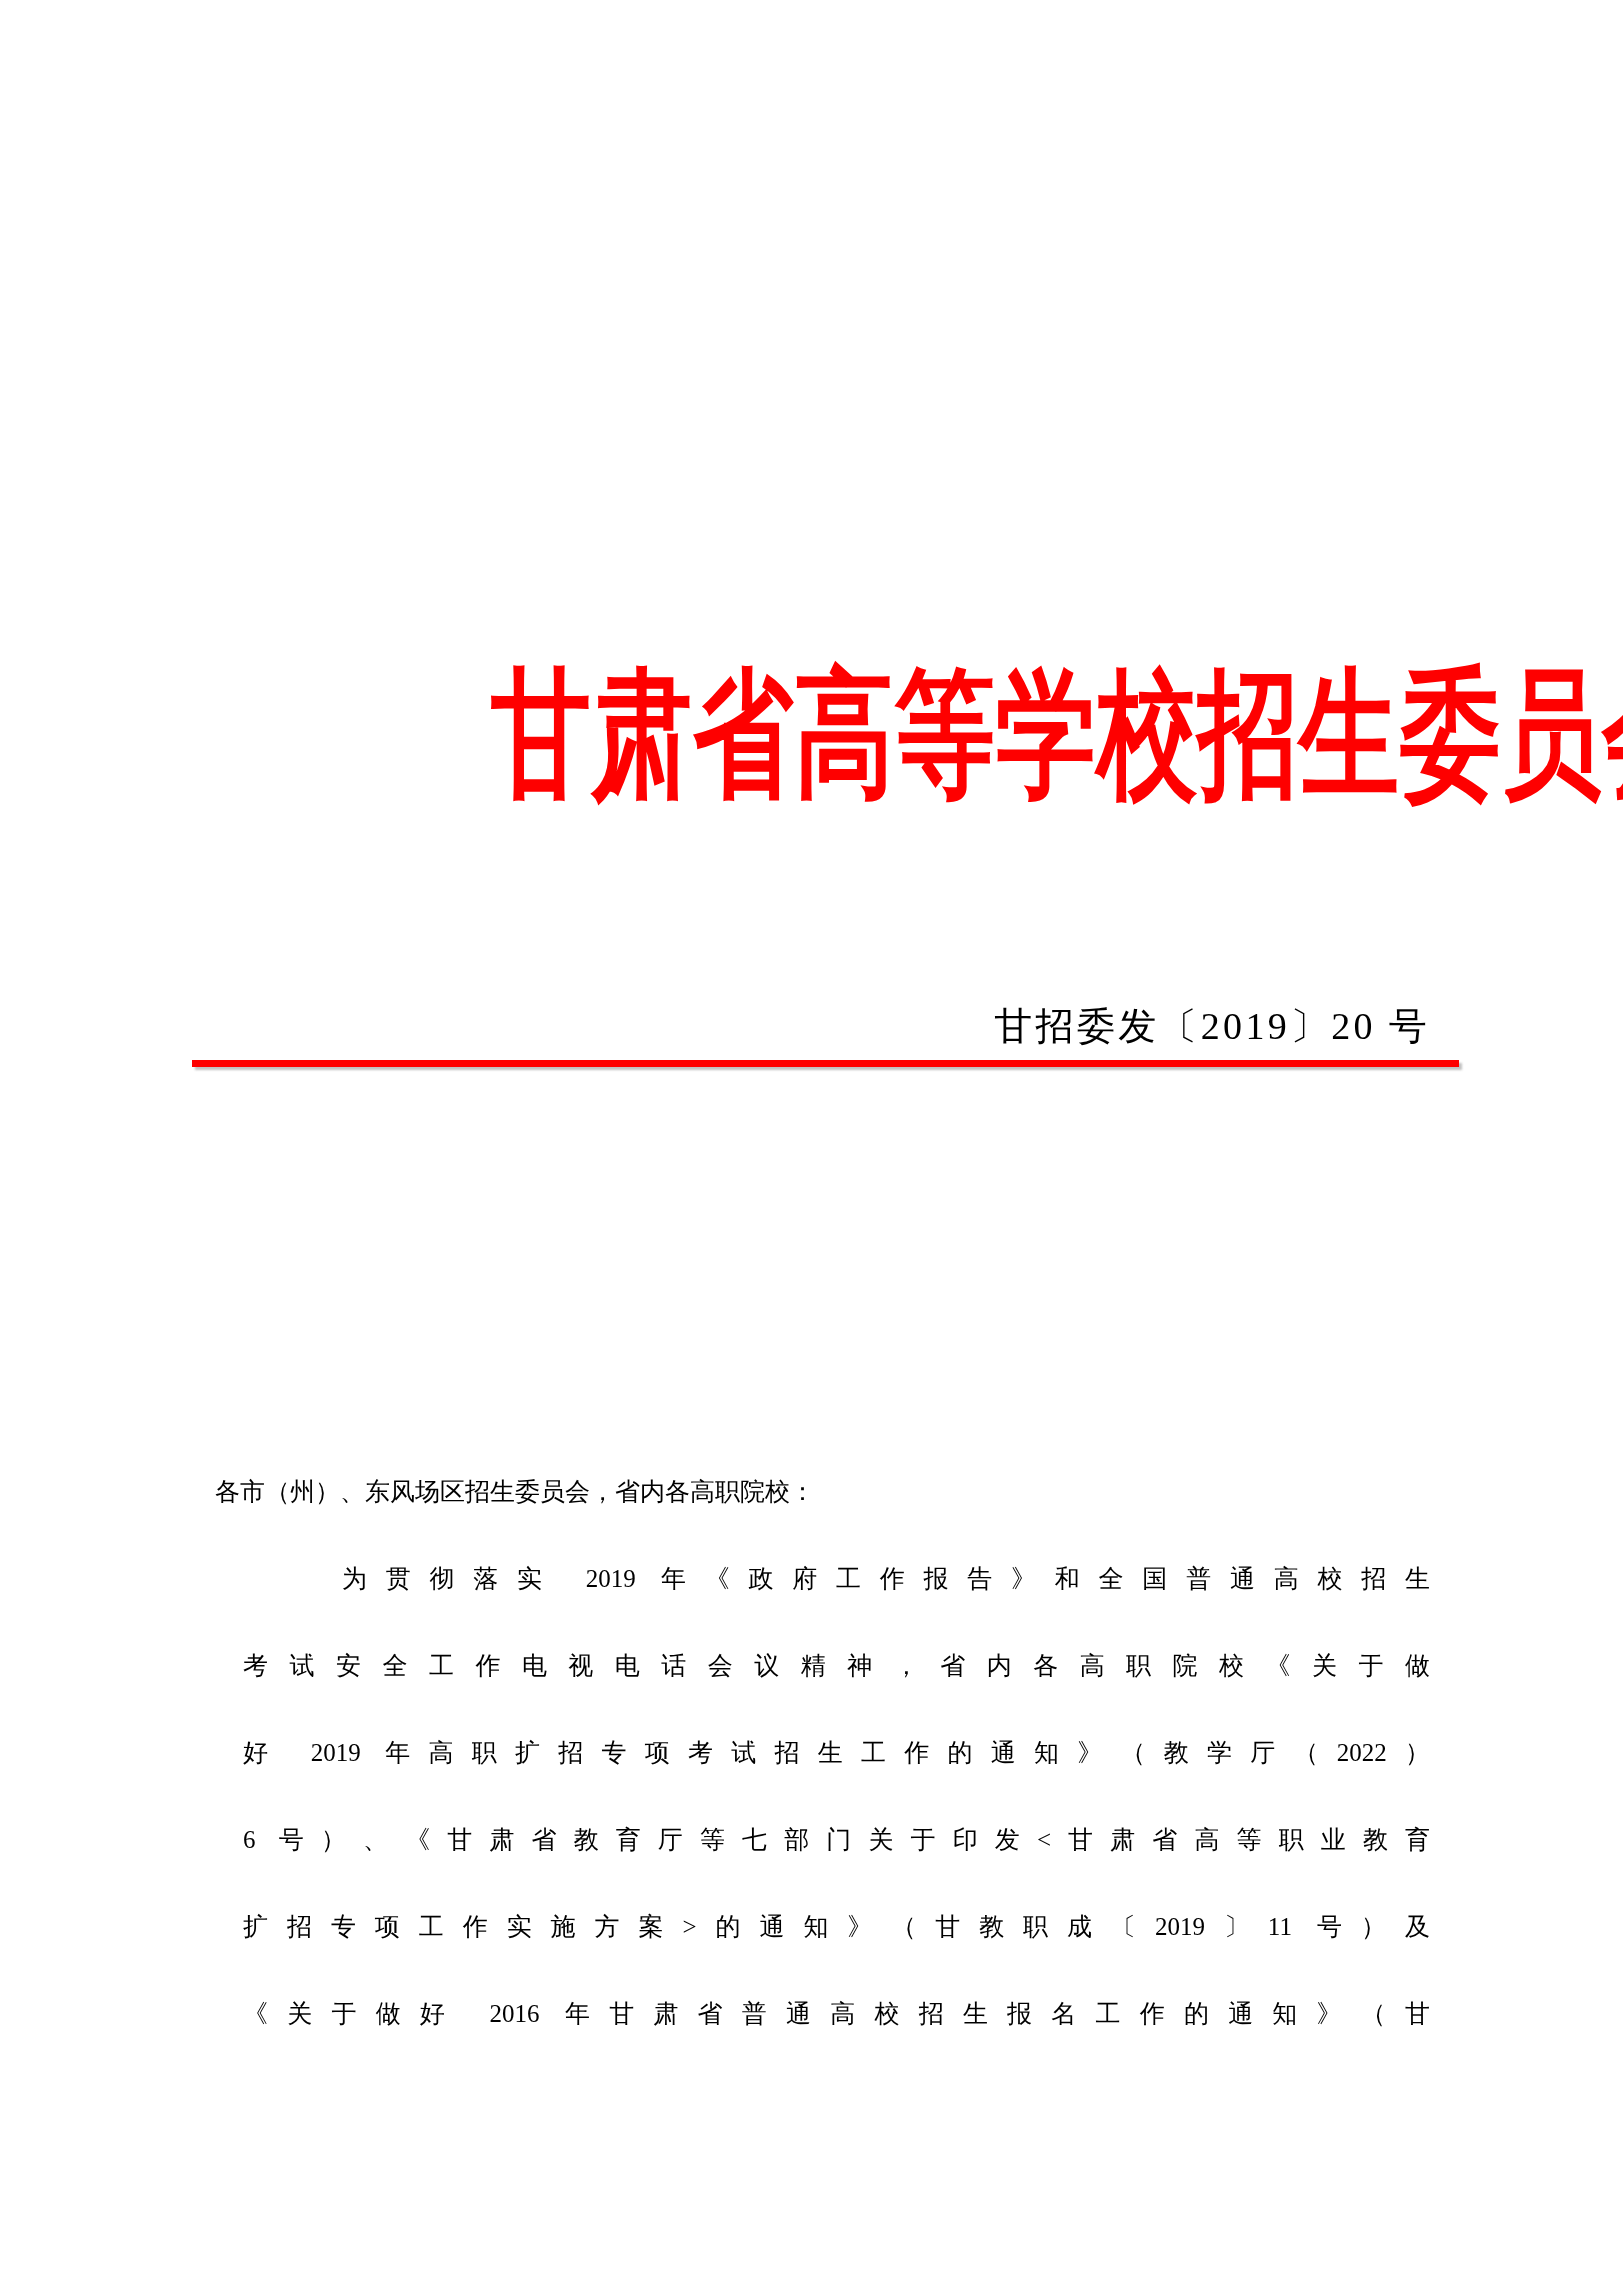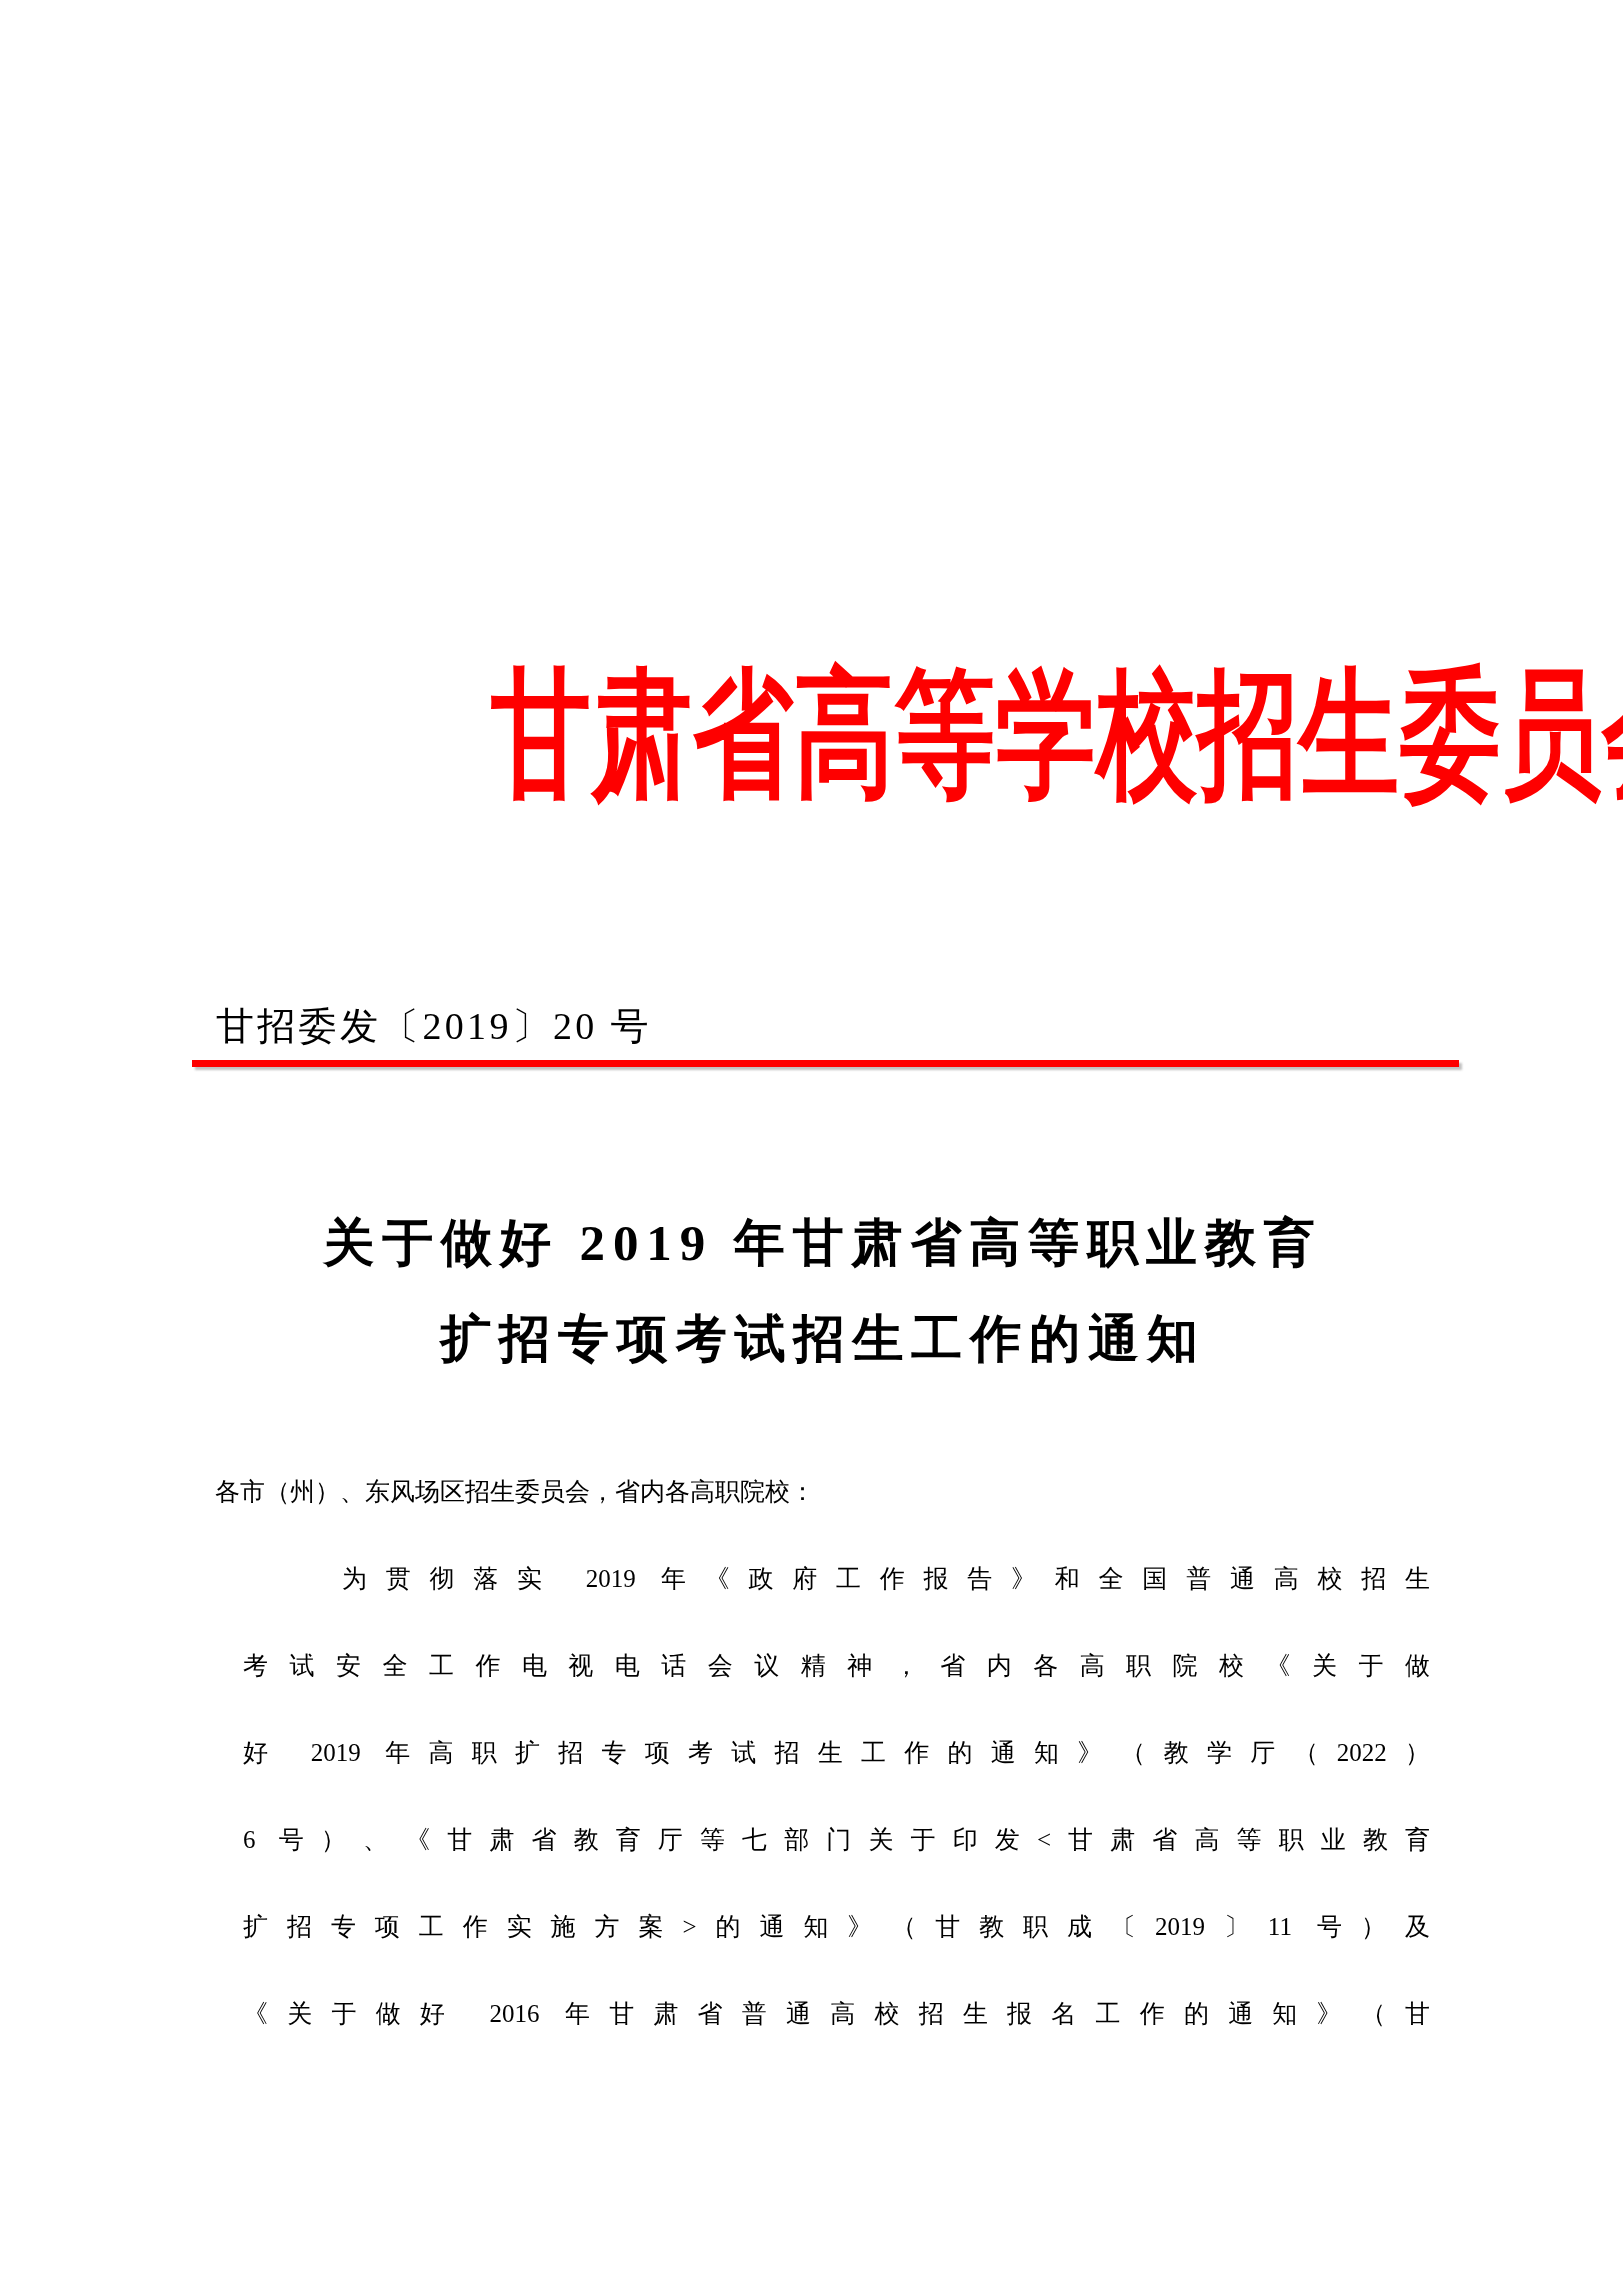--- a/index.html
+++ b/index.html
@@ -38,21 +38,21 @@
     transform-origin: center top;
     font-family: "Liberation Serif", "DejaVu Serif", serif;
   }
 
   
   .doc-number {
     position: absolute;
     top: 1005px;
     left: 216px;
     width: 1214px;
-    text-align: left;
+    text-align: right;
     font-size: 38px;
     line-height: 42px;
     letter-spacing: 3.3px;
     white-space: nowrap;
   }
 
   
   .red-divider {
     position: absolute;
     top: 1060px;
@@ -107,24 +107,20 @@
 <div class="page">
 
   <div class="org-title">
     <span class="org-title-inner">甘肃省高等学校招生委员会文件</span>
   </div>
 
   <div class="doc-number">甘招委发〔2019〕20 号</div>
 
   <div class="red-divider"></div>
 
-  <div class="doc-title">
-    <div class="doc-title-line">关于做好 2019 年甘肃省高等职业教育</div>
-    <div class="doc-title-line">扩招专项考试招生工作的通知</div>
-  </div>
 
   <div class="body-text">
     <div class="body-line">各市（州）、东风场区招生委员会，省内各高职院校：</div>
     <div class="body-line indent justify">为贯彻落实 2019 年《政府工作报告》和全国普通高校招生</div>
     <div class="body-line justify">考试安全工作电视电话会议精神，省内各高职院校《关于做</div>
     <div class="body-line justify">好 2019 年高职扩招专项考试招生工作的通知》（教学厅（2022）</div>
     <div class="body-line justify">6 号）、《甘肃省教育厅等七部门关于印发&lt;甘肃省高等职业教育</div>
     <div class="body-line justify">扩招专项工作实施方案&gt;的通知》（甘教职成〔2019〕11 号）及</div>
     <div class="body-line justify">《关于做好 2016 年甘肃省普通高校招生报名工作的通知》（甘</div>
   </div>

